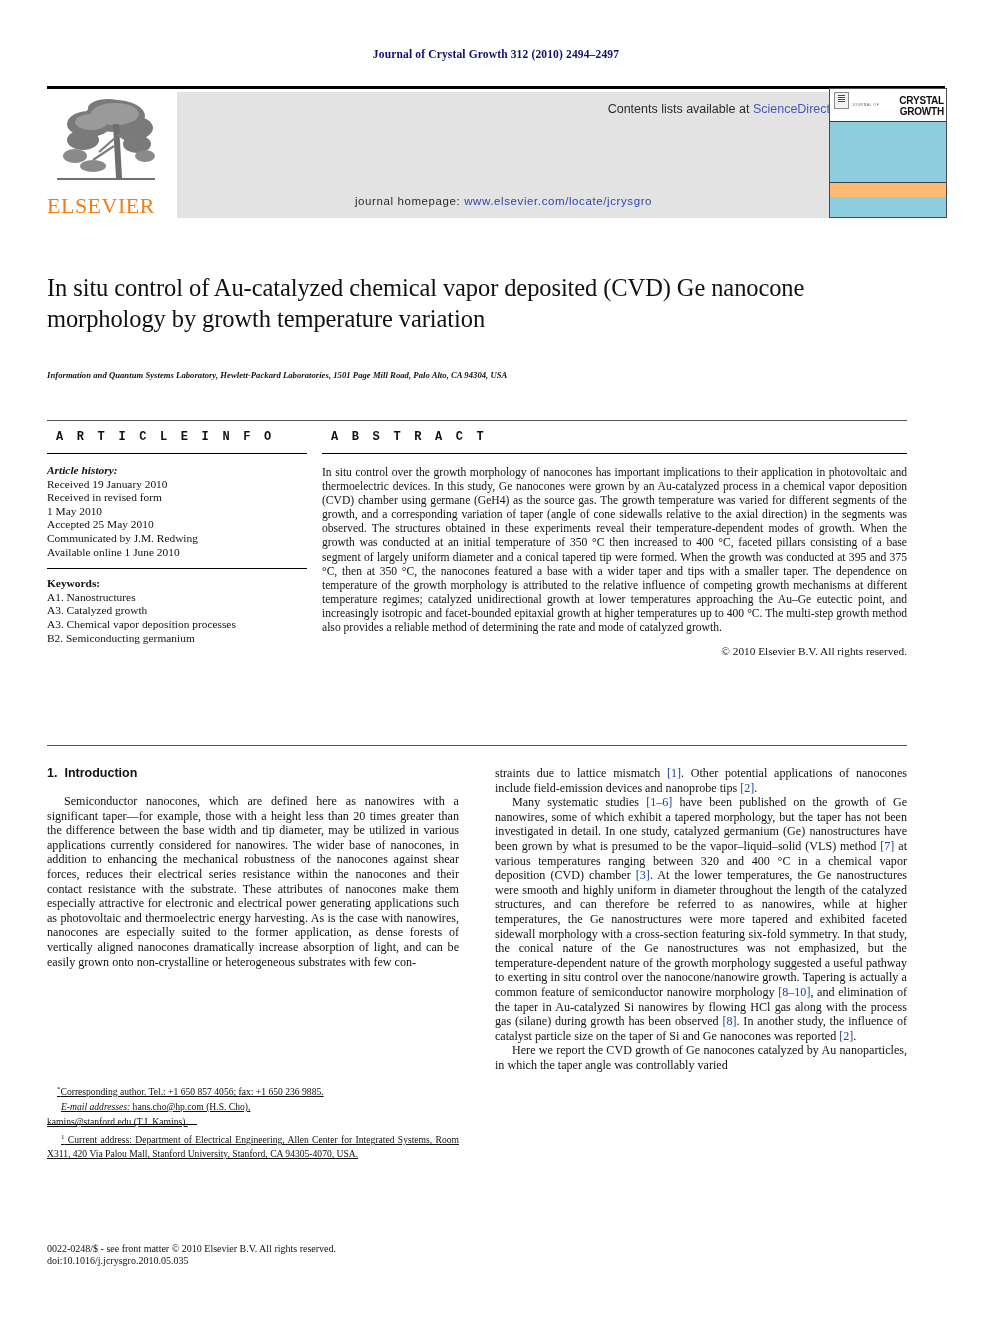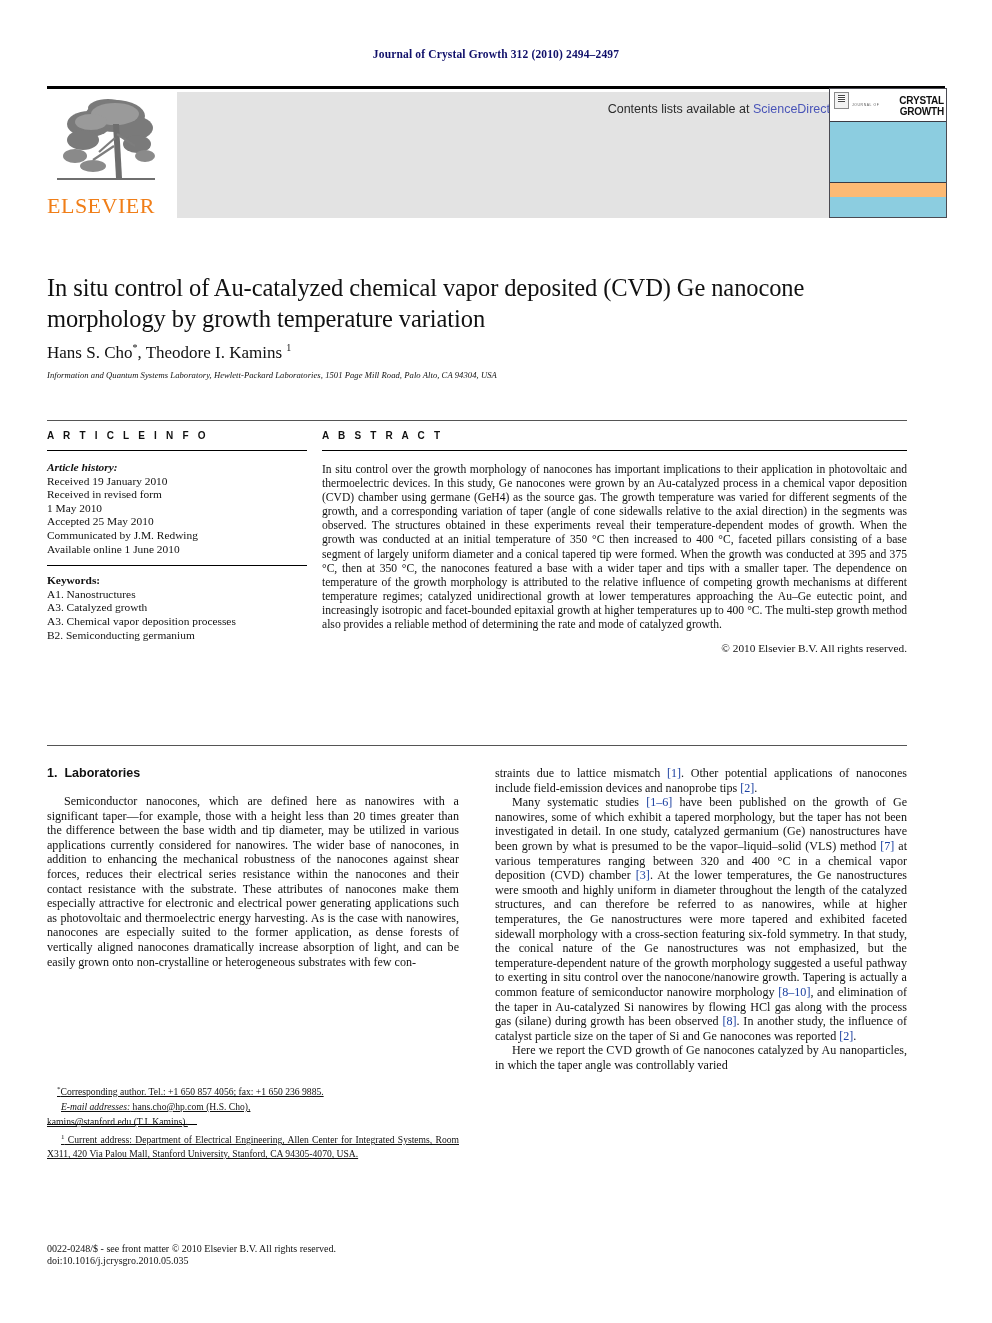--- a/index.html
+++ b/index.html
@@ -93,33 +93,33 @@
     font-family:"Liberation Serif", serif;font-size:24.5px;line-height:31px;
     color:#111;letter-spacing:-.1px;
   }
   .authors{
     position:absolute;left:47px;top:342px;width:860px;
     font-family:"Liberation Serif", serif;font-size:17px;color:#111;
   }
   .authors sup{font-size:10px;vertical-align:super;}
   .affil{
     position:absolute;left:47px;top:370px;width:860px;
-    font-family:"Liberation Serif", serif;font-style:italic;font-weight:normal;
+    font-family:"Liberation Serif", serif;font-style:italic;font-weight:bold;
     font-size:8.6px;color:#111;letter-spacing:.05px;
   }
 
   
   .band-rule{position:absolute;background:#000;}
 
   .infocol{position:absolute;left:47px;top:430px;width:260px;}
   .abscol{position:absolute;left:322px;top:430px;width:585px;}
 
   .sechead{
-    font-family:Liberation Sans, sans-serif;font-weight:bold;
-    font-size:10px;letter-spacing:3.2px;color:#111;
+    font-family:Liberation Mono, monospace;font-weight:bold;
+    font-size:12px;letter-spacing:3.2px;color:#111;margin-left:9px;
   }
   .rule-under{margin-top:9px;border-top:1px solid #000;}
 
   .ihist{
     margin-top:10px;
     font-family:"Liberation Serif", serif;font-size:11.4px;line-height:13.6px;color:#111;
   }
   .ihist .lab{font-style:italic;font-weight:bold;}
   .ikeys{
     margin-top:8px;
@@ -207,20 +207,23 @@
         </g>
         <rect x="4" y="84" width="98" height="2" fill="#6f6f6f"></rect>
       </svg>
       <div class="els-word">ELSEVIER</div>
     </div>
 
     <div class="mast-grey">
       <div class="contents-line">
         <span>Contents lists available at </span><span class="sd">ScienceDirect</span>
       </div>
+      <div class="homepage-line">
+        <span>journal homepage: </span><span class="url">www.elsevier.com/locate/jcrysgro</span>
+      </div>
     </div>
   </div>
 
   <div class="cover">
     <div class="cover-top">
       <div class="cover-minilogo">
           <i></i>
         </div>
       <div class="cover-journal-of">JOURNAL OF</div>
       <div class="cover-title">
@@ -228,23 +231,20 @@
         <div>GROWTH</div>
       </div>
     </div>
     <div class="cover-rule" style="top:32px;"></div>
     <div class="cover-band" style="top:33px;height:60px;"></div>
     <div class="cover-rule" style="top:93px;"></div>
     <div class="cover-band" style="top:108px;height:20px;"></div>
   </div>
 
   <div class="title">In situ control of Au-catalyzed chemical vapor deposited (CVD) Ge nanocone morphology by growth temperature variation</div>
-  <div class="authors">
-    <span>Hans S. Cho</span><sup>*</sup><span>, Theodore I. Kamins </span><sup>1</sup>
-  </div>
   <div class="affil">Information and Quantum Systems Laboratory, Hewlett-Packard Laboratories, 1501 Page Mill Road, Palo Alto, CA 94304, USA</div>
 
   <div class="band-rule" style="left:47px;top:420px;width:860px;height:1px;background:#555;"></div>
 
   <div class="infocol">
     <div class="sechead">A R T I C L E   I N F O</div>
     <div class="rule-under"></div>
     <div class="ihist">
       <div class="lab">Article history:</div>
       <div>Received 19 January 2010</div>
@@ -269,21 +269,21 @@
     <div class="rule-under"></div>
     <div class="abstract">In situ control over the growth morphology of nanocones has important implications to their application in photovoltaic and thermoelectric devices. In this study, Ge nanocones were grown by an Au-catalyzed process in a chemical vapor deposition (CVD) chamber using germane (GeH4) as the source gas. The growth temperature was varied for different segments of the growth, and a corresponding variation of taper (angle of cone sidewalls relative to the axial direction) in the segments was observed. The structures obtained in these experiments reveal their temperature-dependent modes of growth. When the growth was conducted at an initial temperature of 350 °C then increased to 400 °C, faceted pillars consisting of a base segment of largely uniform diameter and a conical tapered tip were formed. When the growth was conducted at 395 and 375 °C, then at 350 °C, the nanocones featured a base with a wider taper and tips with a smaller taper. The dependence on temperature of the growth morphology is attributed to the relative influence of competing growth mechanisms at different temperature regimes; catalyzed unidirectional growth at lower temperatures approaching the Au–Ge eutectic point, and increasingly isotropic and facet-bounded epitaxial growth at higher temperatures up to 400 °C. The multi-step growth method also provides a reliable method of determining the rate and mode of catalyzed growth.</div>
     <div class="copyright">© 2010 Elsevier B.V. All rights reserved.</div>
   </div>
 
   <div class="band-rule" style="left:47px;top:745px;width:860px;height:1px;background:#555;"></div>
 
   <div class="bodycols">
     <div class="col left">
       <div class="h1">
-        <span class="num">1.</span><span>Laboratories</span>
+        <span class="num">1.</span><span>Introduction</span>
       </div>
       <p class="para indent">Semiconductor nanocones, which are defined here as nanowires with a significant taper—for example, those with a height less than 20 times greater than the difference between the base width and tip diameter, may be utilized in various applications currently considered for nanowires. The wider base of nanocones, in addition to enhancing the mechanical robustness of the nanocones against shear forces, reduces their electrical series resistance within the nanocones and their contact resistance with the substrate. These attributes of nanocones make them especially attractive for electronic and electrical power generating applications such as photovoltaic and thermoelectric energy harvesting. As is the case with nanowires, nanocones are especially suited to the former application, as dense forests of vertically aligned nanocones dramatically increase absorption of light, and can be easily grown onto non-crystalline or heterogeneous substrates with few con-</p>
     </div>
 
     <div class="col right">
       <p class="para"><span>straints due to lattice mismatch </span><span class="cite">[1]</span><span>. Other potential applications of nanocones include field-emission devices and nanoprobe tips </span><span class="cite">[2]</span><span>.</span></p>
       <p class="para indent"><span>Many systematic studies </span><span class="cite">[1–6]</span><span> have been published on the growth of Ge nanowires, some of which exhibit a tapered morphology, but the taper has not been investigated in detail. In one study, catalyzed germanium (Ge) nanostructures have been grown by what is presumed to be the vapor–liquid–solid (VLS) method </span><span class="cite">[7]</span><span> at various temperatures ranging between 320 and 400 °C in a chemical vapor deposition (CVD) chamber </span><span class="cite">[3]</span><span>. At the lower temperatures, the Ge nanostructures were smooth and highly uniform in diameter throughout the length of the catalyzed structures, and can therefore be referred to as nanowires, while at higher temperatures, the Ge nanostructures were more tapered and exhibited faceted sidewall morphology with a cross-section featuring six-fold symmetry. In that study, the conical nature of the Ge nanostructures was not emphasized, but the temperature-dependent nature of the growth morphology suggested a useful pathway to exerting in situ control over the nanocone/nanowire growth. Tapering is actually a common feature of semiconductor nanowire morphology </span><span class="cite">[8–10]</span><span>, and elimination of the taper in Au-catalyzed Si nanowires by flowing HCl gas along with the process gas (silane) during growth has been observed </span><span class="cite">[8]</span><span>. In another study, the influence of catalyst particle size on the taper of Si and Ge nanocones was reported </span><span class="cite">[2]</span><span>.</span></p>
       <p class="para indent">Here we report the CVD growth of Ge nanocones catalyzed by Au nanoparticles, in which the taper angle was controllably varied</p>
     </div>
   </div>

